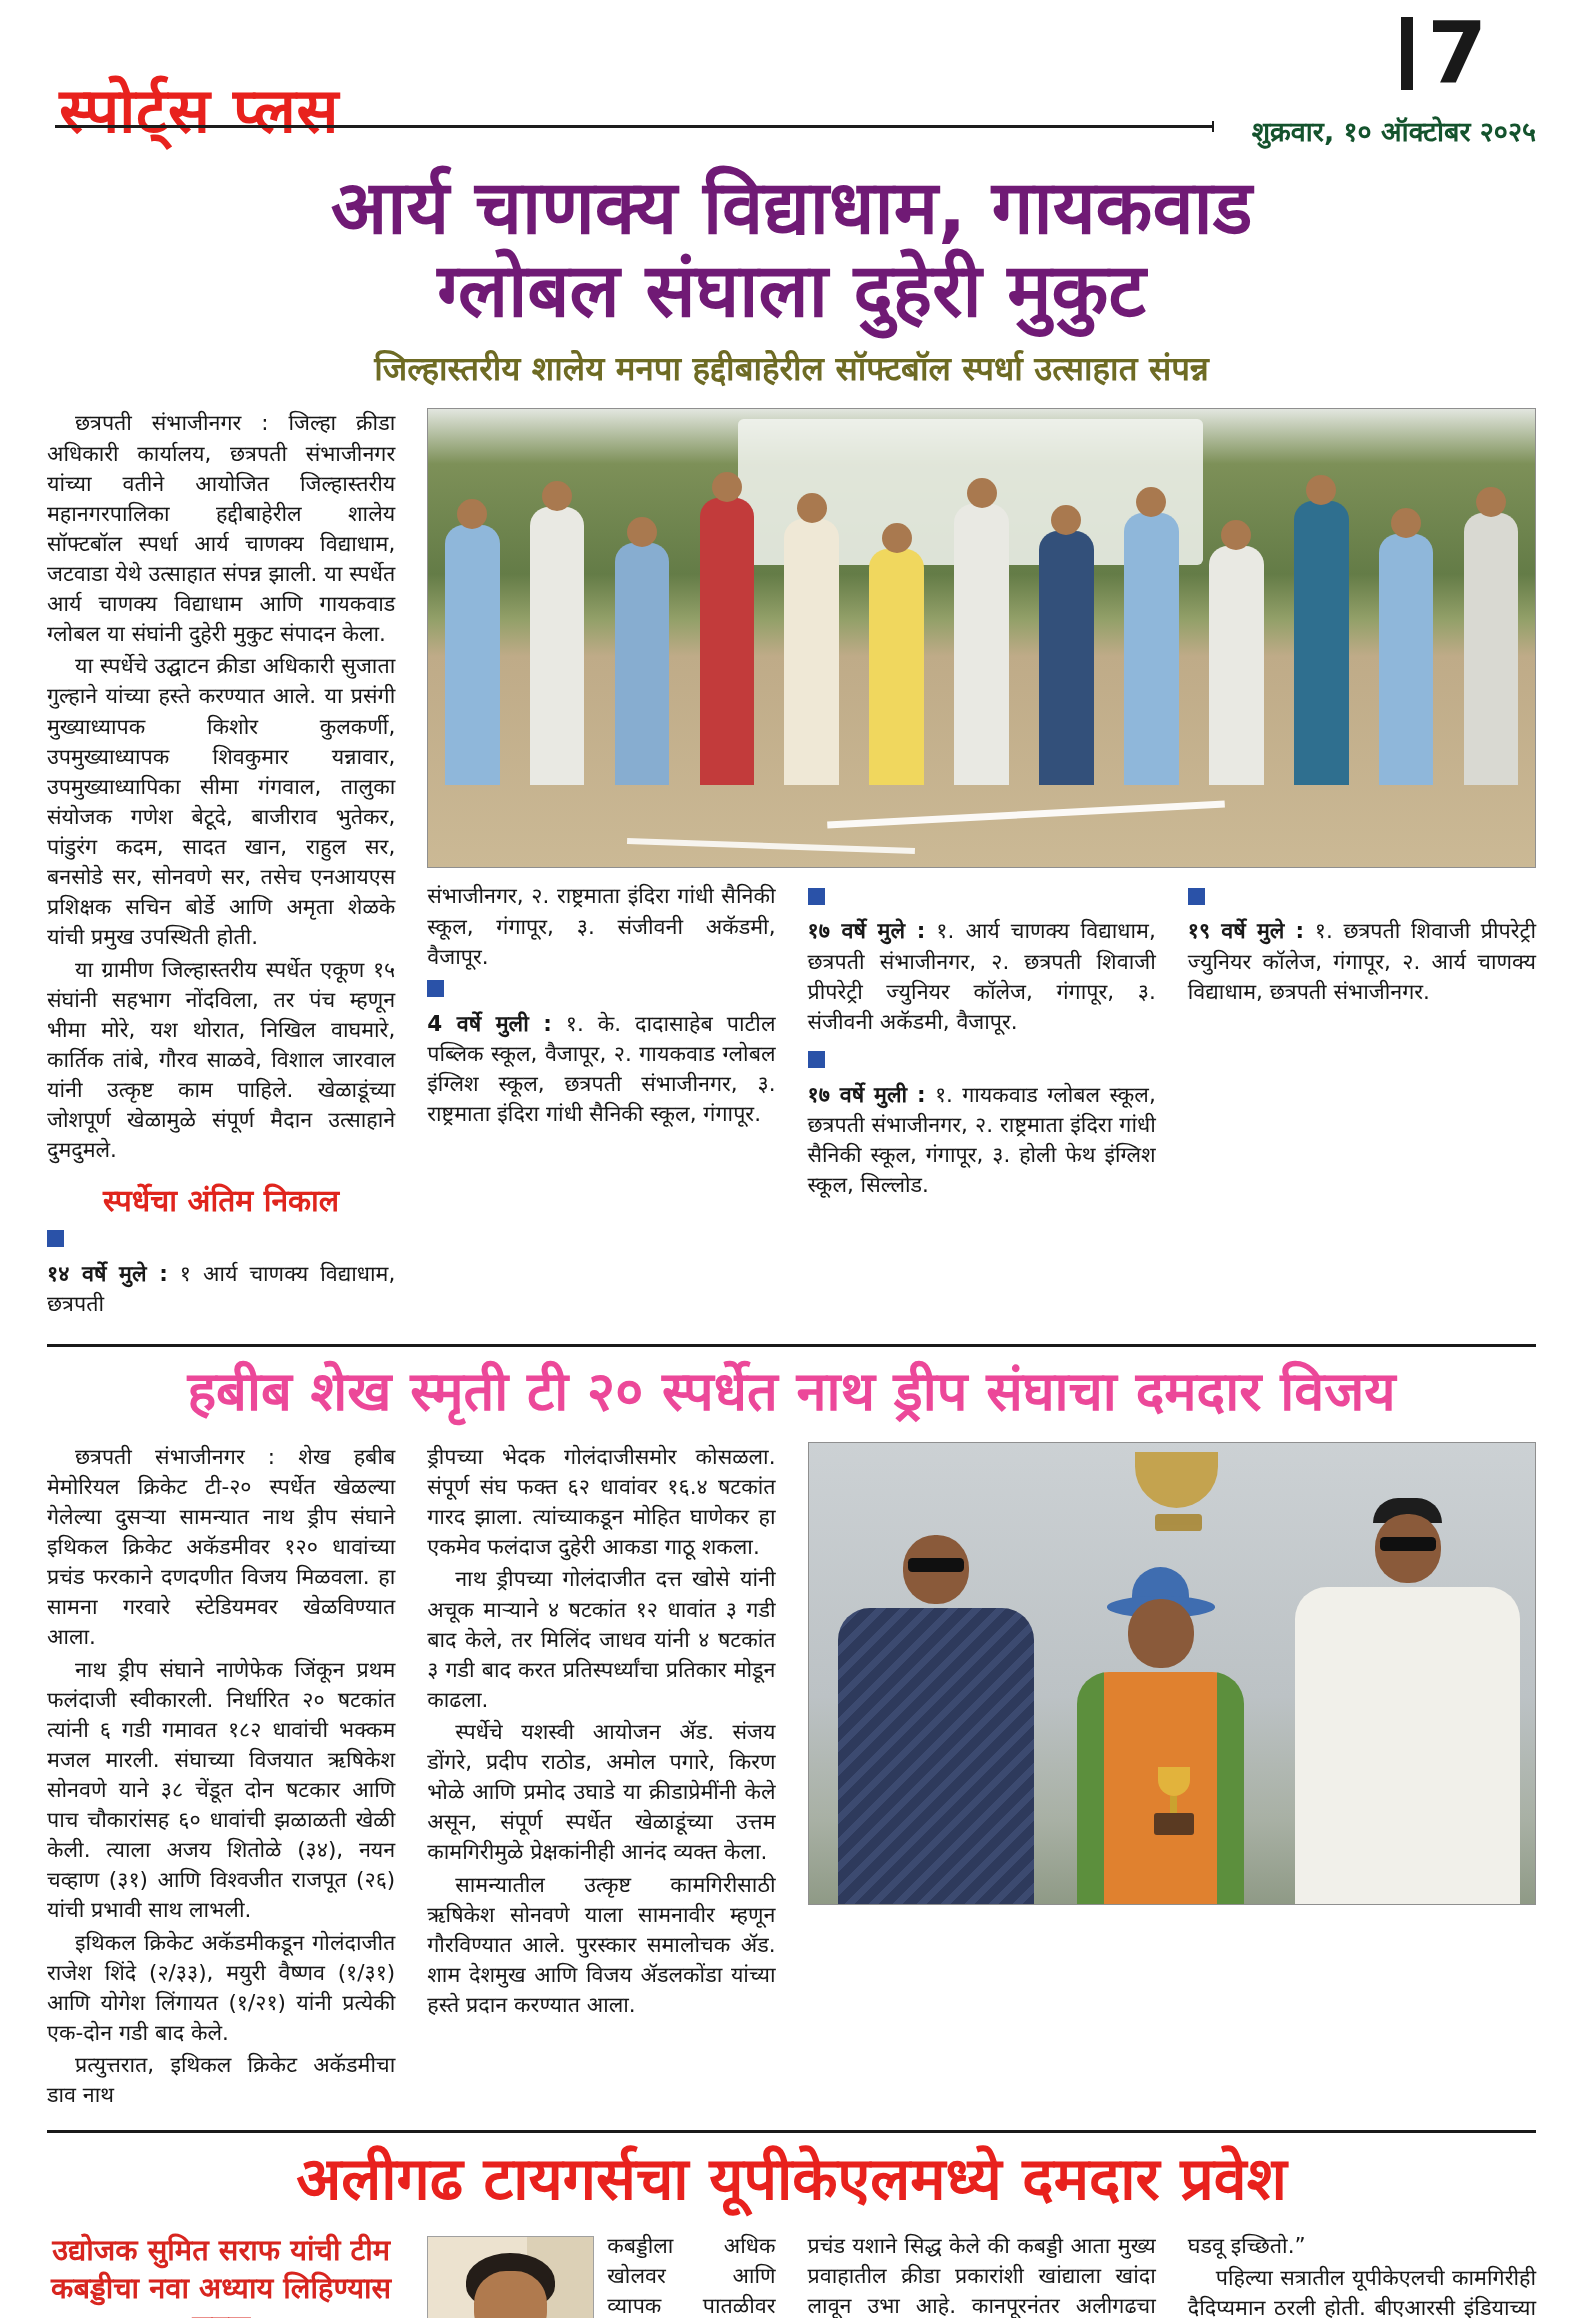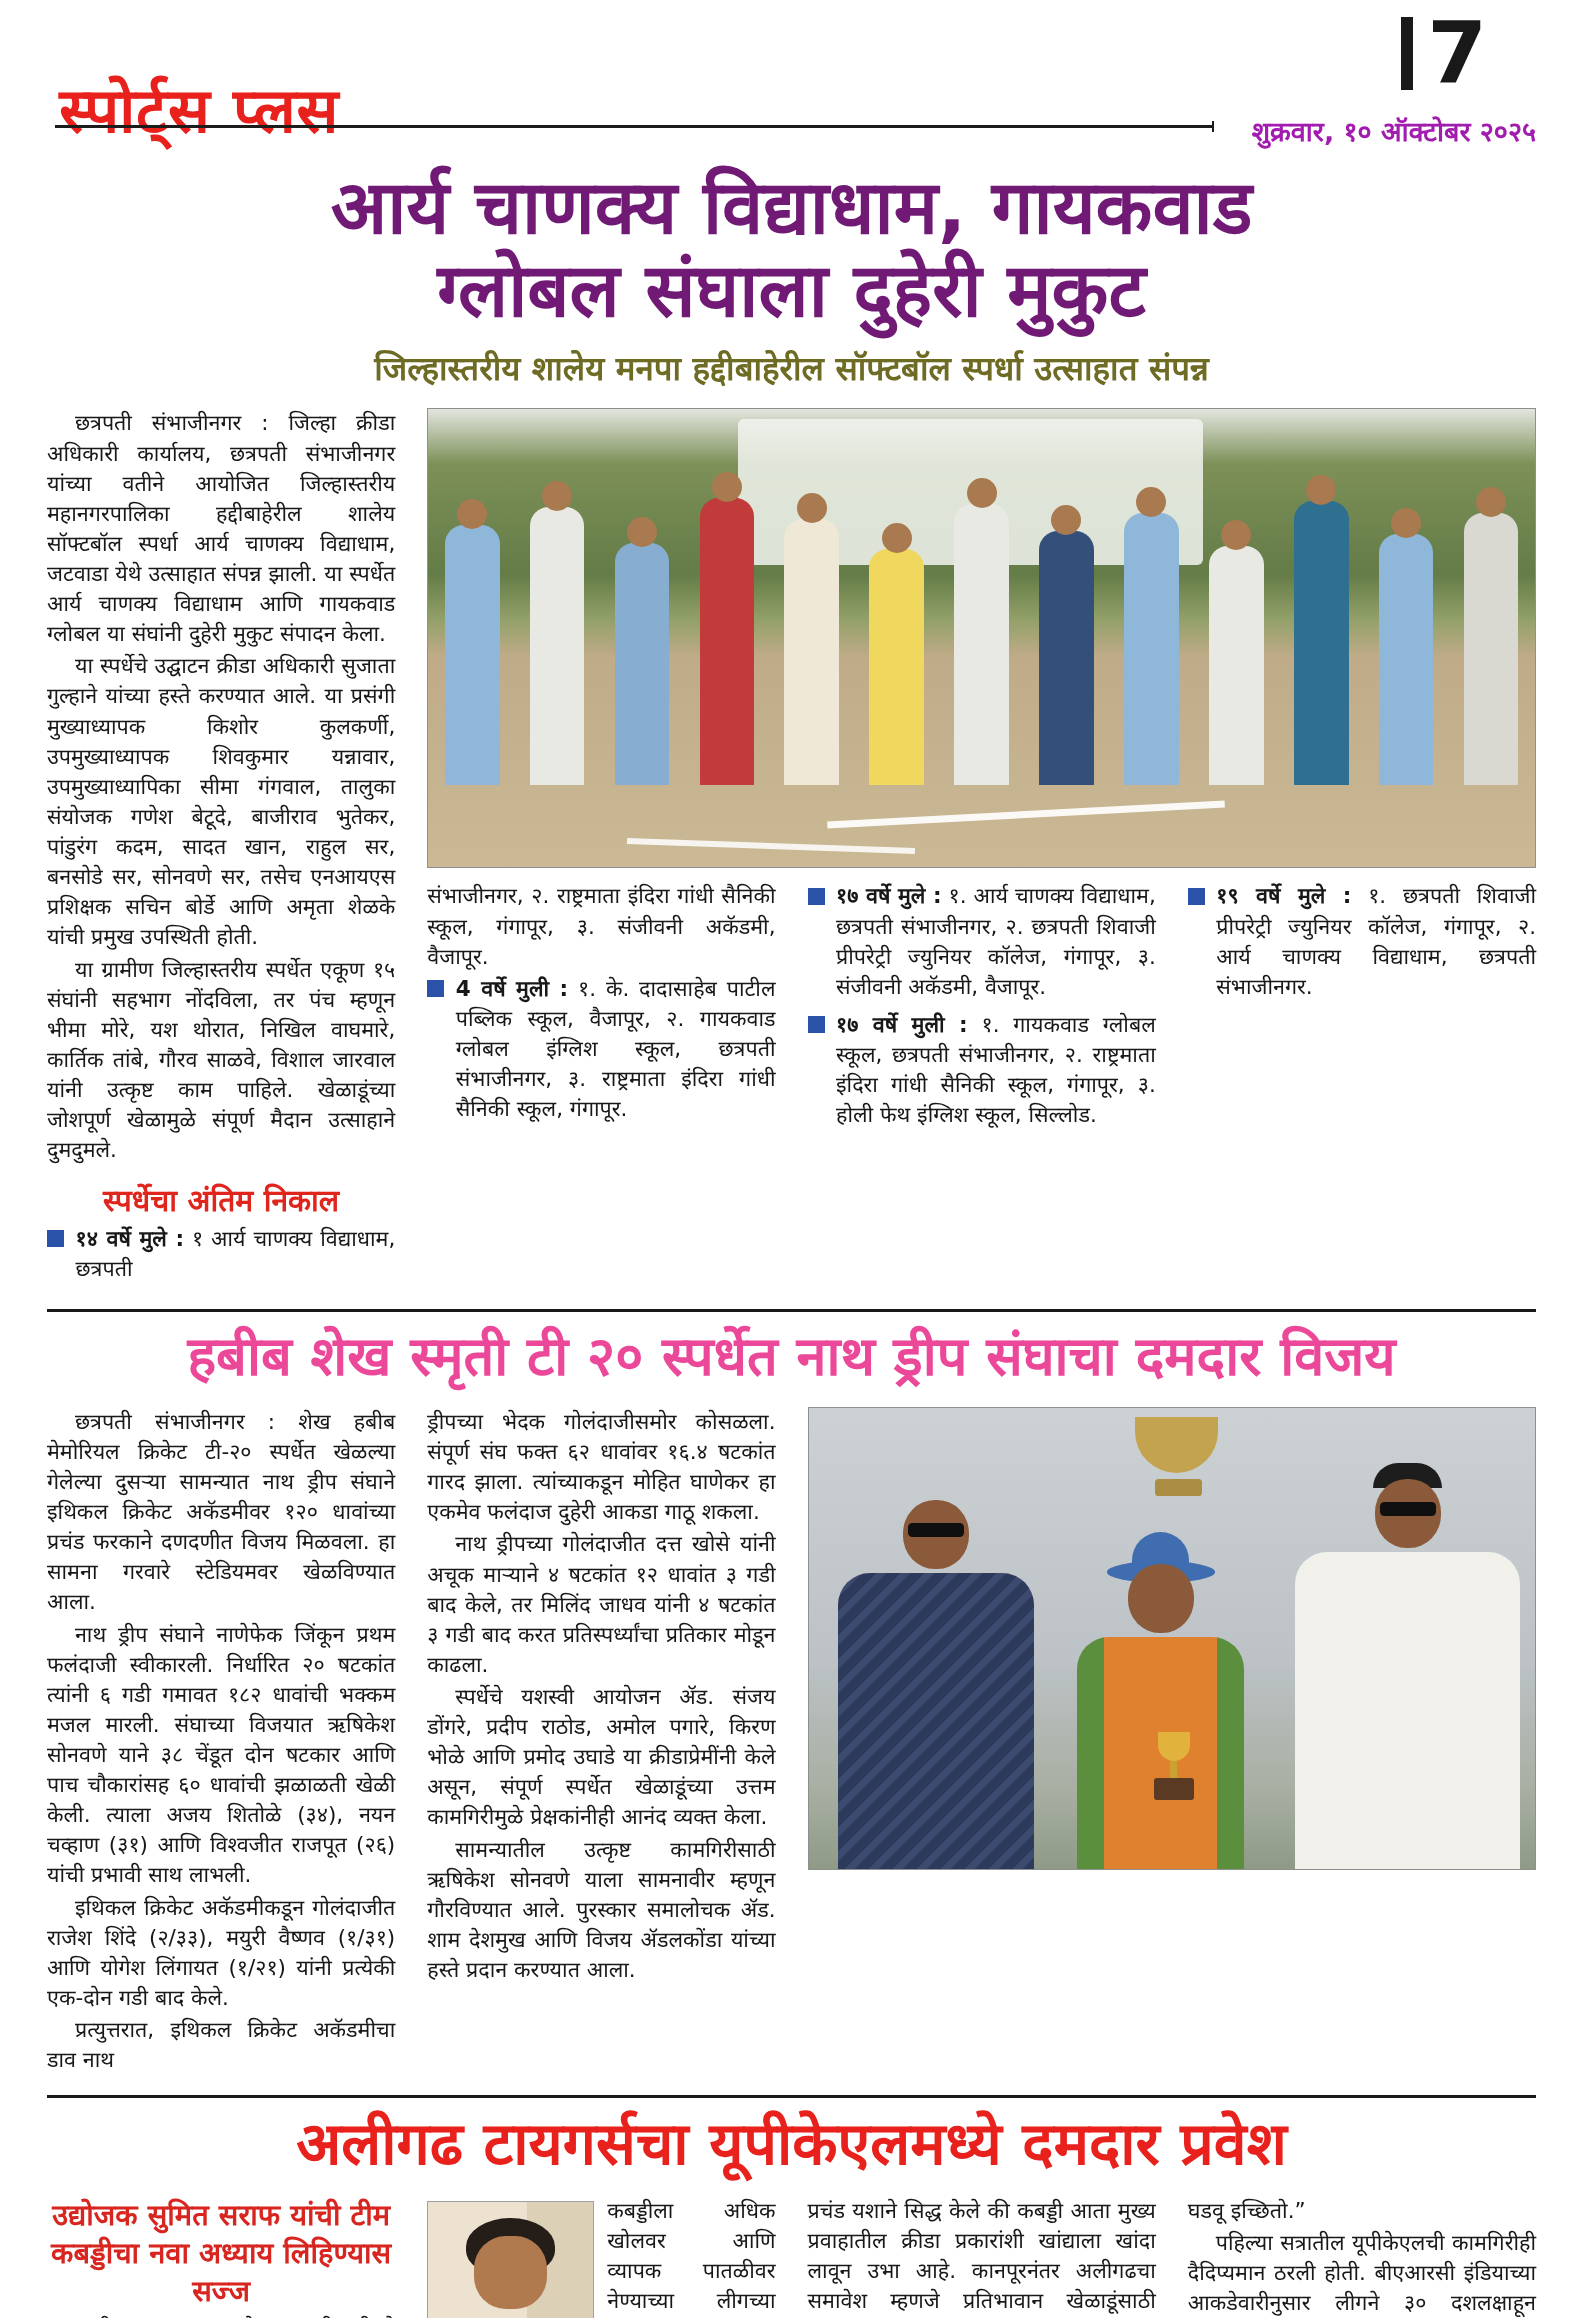--- a/index.html
+++ b/index.html
@@ -15,21 +15,21 @@
   header { position:relative; height:149px;margin-left:8px; }
   .masthead {
     position:absolute; left:4.3px; bottom:7.2px;
     font-size:62px; font-weight:bold; color:#e8211d; letter-spacing:0.7px; line-height:1;
   }
   .pageno-wrap { position:absolute; right:49px; top:13px; display:flex; align-items:center; gap:14.4px; }
   .pageno-bar { width:11.5px; height:73px; background:#191919; }
   .pageno { font-size:86px; font-weight:bold; color:#191919; line-height:.95; }
   .header-rule { position:absolute; left:0; bottom:21.5px; width:1158px; height:2.9px; background:#1c1c1c; }
   .header-rule::after { content:""; position:absolute; right:-1.4px; top:-3.6px; width:2.9px; height:10.8px; background:#1c1c1c; }
-  .pagedate { position:absolute; right:0; bottom:0; font-size:27px; font-weight:bold; color:#a21caf; }
+  .pagedate { position:absolute; right:0; bottom:0; font-size:27px; font-weight:bold; color:#14532d; }
 
   
   .a1-head {
     margin-top:17px; text-align:center; font-weight:bold; color:#701a75;
     font-size:74px; line-height:1.12;
   }
   .a1-sub { margin-top:13px; text-align:center; font-size:33px; font-weight:bold; color:#6e6b24; }
 
   .body-grid { display:grid; grid-template-columns:repeat(4,1fr); column-gap:32px; margin-top:18.7px; }
   .col { font-size:21.5px; line-height:1.40; text-align:justify; color:#181818; }
@@ -42,21 +42,21 @@
   .a1-grid { grid-template-rows:460px auto; row-gap:13px; }
   .a1-col1 { grid-column:1; grid-row:1 / span 2; }
   .a1-photo { grid-column:2 / 5; grid-row:1; position:relative; overflow:hidden;
               border:0.7px solid #8f8f8f;
               background:linear-gradient(180deg,#e2e6df 0%,#7d9058 12%,#647c47 36%,#93a069 46%,#bfab88 54%,#cbb995 100%); }
   .a1-c2 { grid-column:2; grid-row:2; }
   .a1-c3 { grid-column:3; grid-row:2; }
   .a1-c4 { grid-column:4; grid-row:2; }
 
   .res-head { color:#e0251d; text-align:center; font-size:30px; font-weight:bold; margin:14.4px 0 10px; text-indent:0 !important; }
-  .bullet { display:flex; gap:11.5px; margin-bottom:5.7px; }
+  .bullet { display:flex; gap:11.5px; margin-bottom:5.7px;flex-direction:column; }
   .sq { flex:0 0 auto; width:17px; height:17px; background:#2a52a8; margin-top:6.5px; }
   .btxt { text-indent:0 !important; flex:1; }
   .blabel { font-weight:bold; }
 
   
   .net { position:absolute; left:28%; top:2%; width:42%; height:32%; background:rgba(242,244,240,.85); border-radius:5.7px; }
   .crowd { position:absolute; left:1.5%; right:1.5%; top:16%; height:66%; display:flex; justify-content:space-between; align-items:flex-end; }
   .person { position:relative; width:5.1%; border-radius:18.7px 18.7px 0 0; }
   .person::before { content:""; position:absolute; top:-26px; left:50%; transform:translateX(-50%);
                     width:30px; height:30px; border-radius:50%; background:#a9794f; }

